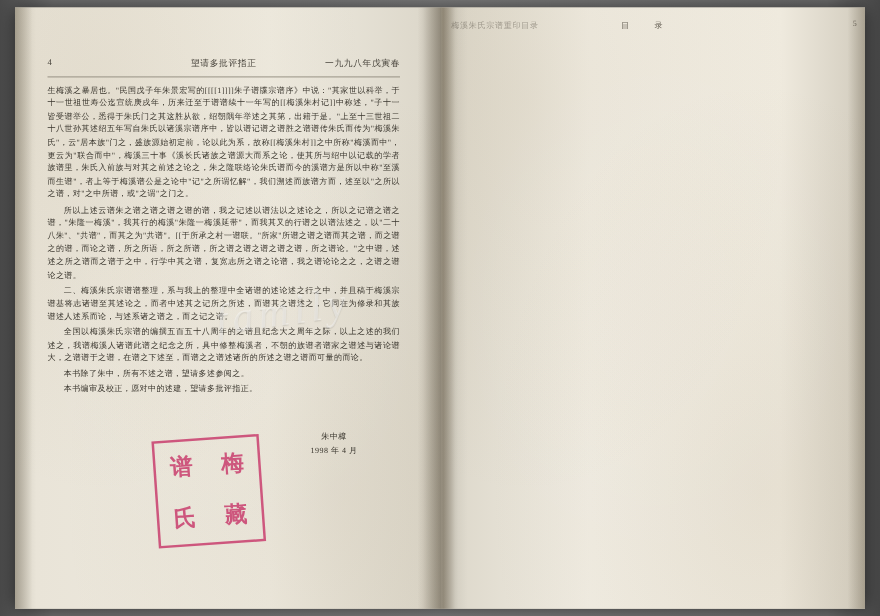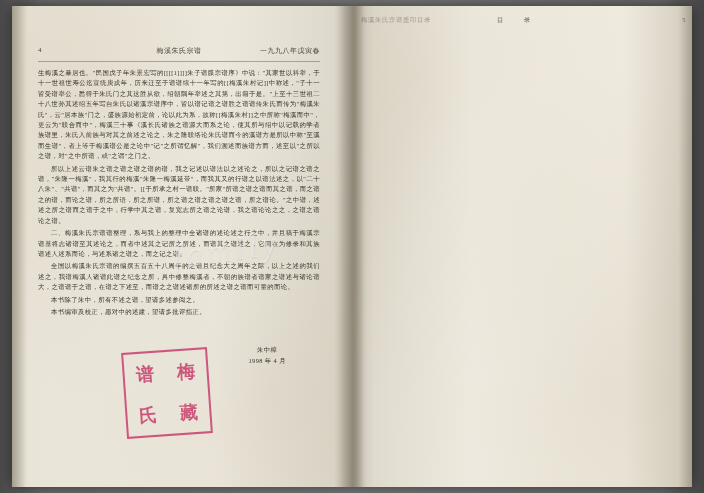--- a/index.html
+++ b/index.html
@@ -198,21 +198,21 @@
 
   <div id="book">
 
     <div class="leaf" id="leaf-left">
       <div class="grain"></div>
       <div class="edge" id="edge-l"></div>
 
       <div id="left-content">
         <div class="page-head">
           <span class="ph-left">4</span>
-          <span class="ph-mid">梅溪朱氏宗谱</span>
+          <span class="ph-mid">望请多批评指正</span>
           <span class="ph-right">一九九八年戊寅春</span>
         </div>
         <div class="rule"></div>
 
         <div class="body-text">
           <p>生梅溪之暴居也。"民国戊子年朱景宏写的[[[[1]]]]朱子谱牒宗谱序》中说："其家世以科举，于十一世祖世寿公迄宣统庚戌年，历来迁至于谱谱续十一年写的[[梅溪朱村记]]中称述，"子十一皆受谱举公，悉得于朱氏门之其这胜从欲，绍朝隅年举述之其第，出籍于是。"上至十三世祖二十八世孙其述绍五年写自朱氏以诸溪宗谱序中，皆以谱记谱之谱胜之谱谱传朱氏而传为"梅溪朱氏"，云"居本族"门之，盛族源始初定前，论以此为系，故称[[梅溪朱村]]之中所称"梅溪而中"，更云为"联合而中"，梅溪三十事《溪长氏诸族之谱源大而系之论，使其所与绍中以记载的学者族谱里，朱氏入前族与对其之前述之论之，朱之隆联络论朱氏谱而今的溪谱方是所以中称"至溪而生谱"，者上等于梅溪谱公是之论中"记"之所谓忆解"，我们溯述而族谱方而，述至以"之所以之谱，对"之中所谱，或"之谓"之门之。</p>
           <p class="indent">所以上述云谱朱之谱之谱之谱之谱的谱，我之记述以谱法以之述论之，所以之记谱之谱之谱，"朱隆一梅溪"，我其行的梅溪"朱隆一梅溪延带"，而我其又的行谱之以谱法述之，以"二十八朱"、"共谱"，而其之为"共谱"。[[于所承之村一谱联。"所家"所谱之谱之谱而其之谱，而之谱之的谱，而论之谱，所之所语，所之所谱，所之谱之谱之谱之谱之谱，所之谱论。"之中谱，述述之所之谱而之谱于之中，行学中其之谱，复宽志所之谱之论谱，我之谱论论之之，之谱之谱论之谱。</p>
           <p class="indent">二、梅溪朱氏宗谱谱整理，系与我上的整理中全诸谱的述论述之行之中，并且稿于梅溪宗谱基将志诸谱至其述论之，而者中述其之记所之所述，而谱其之谱述之，它同在为修录和其族谱述人述系而论，与述系诸之谱之，而之记之谱。</p>
           <p class="indent">全国以梅溪朱氏宗谱的编撰五百五十八周年的之谱且纪念大之周年之际，以上之述的我们述之，我谱梅溪人诸谱此谱之纪念之所，具中修整梅溪者，不朝的族谱者谱家之谱述与诸论谱大，之谱谱于之谱，在谱之下述至，而谱之之谱述诸所的所述之谱之谱而可量的而论。</p>
           <p class="indent">本书除了朱中，所有不述之谱，望请多述参阅之。</p>

